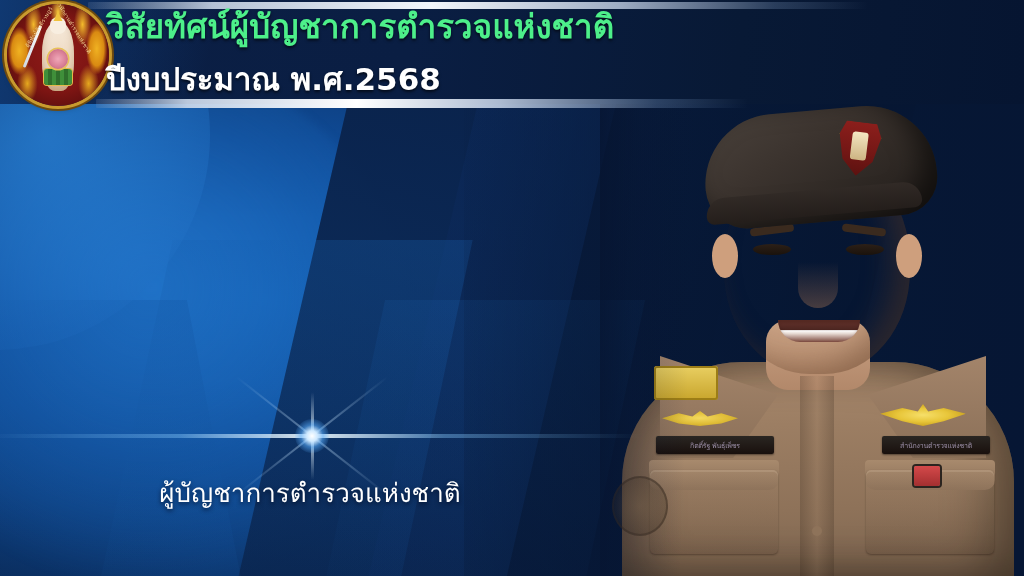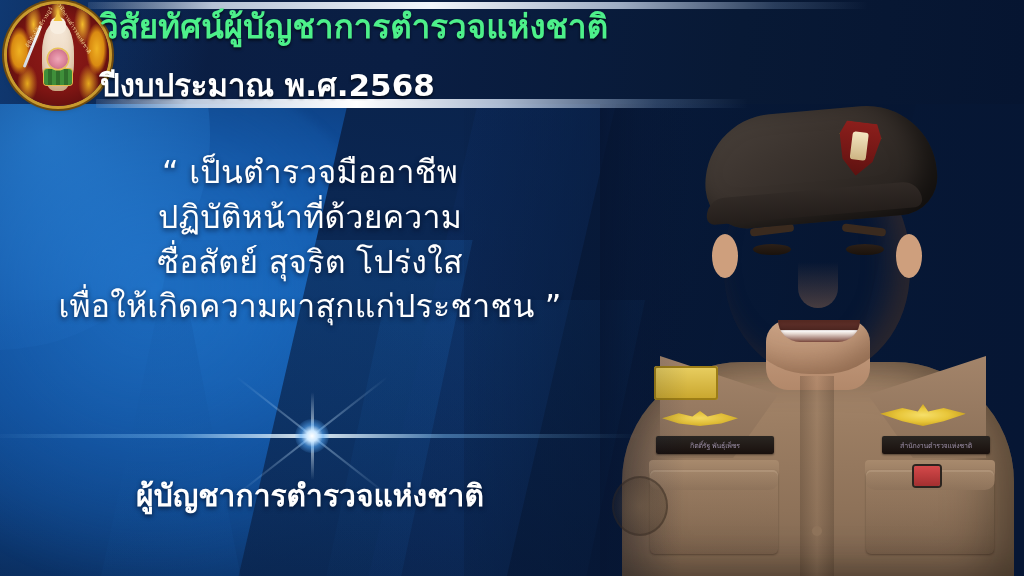--- a/index.html
+++ b/index.html
@@ -196,37 +196,37 @@
     font-size: 5.4px;
     color: #f2d89a;
     letter-spacing: .2px;
     white-space: nowrap;
   }
   .emblem-text-l { left: 9%; transform: rotate(-58deg); }
   .emblem-text-r { right: 5%; transform: rotate(58deg); }
 
   .header-text {
     position: absolute;
-    left: 100px; top: 8px;
+    left: 106px; top: 8px;
     width: 640px;
   }
   .header-line1 {
     font-size: 33px;
     font-weight: 700;
     color: #4df08a;
     line-height: 1.18;
     letter-spacing: .1px;
     text-shadow: 0 2px 3px rgba(0,0,0,.62);
   }
   .header-line2 {
     font-size: 31px;
     font-weight: 700;
     color: #ffffff;
     line-height: 1.2;
-    margin-top: 20px;
+    margin-top: 14px;
     text-shadow: 0 2px 3px rgba(0,0,0,.62);
   }
 
   
   .quote-block {
     position: absolute;
     left: 0; top: 150px;
     width: 620px;
     text-align: center;
   }
@@ -285,22 +285,22 @@
   }
   .name-primary {
     font-size: 27px;
     font-weight: 700;
     color: #4df08a;
     line-height: 1.25;
     text-shadow: 0 2px 4px rgba(0,10,30,.70);
     white-space: nowrap;
   }
   .name-title {
-    font-size: 30px;
-    font-weight: 700;
+    font-size: 26px;
+    font-weight: 400;
     color: #ffffff;
     line-height: 1.25;
     margin-top: 3px;
     text-shadow: 0 2px 4px rgba(0,10,30,.70);
     white-space: nowrap;
   }
 
   
   .portrait {
     position: absolute;
@@ -585,24 +585,18 @@
     <div class="emblem-crown"></div>
     <div class="emblem-text-l">ผู้พิทักษ์สันติราษฎร์</div>
     <div class="emblem-text-r">สำนักงานตำรวจแห่งชาติ</div>
   </div>
 
   <div class="header-text">
     <div class="header-line1">วิสัยทัศน์ผู้บัญชาการตำรวจแห่งชาติ</div>
     <div class="header-line2">ปีงบประมาณ พ.ศ.2568</div>
   </div>
 
-  <div class="quote-block">
-    <div class="quote-line">“  เป็นตำรวจมืออาชีพ</div>
-    <div class="quote-line">ปฏิบัติหน้าที่ด้วยความ</div>
-    <div class="quote-line">ซื่อสัตย์ สุจริต โปร่งใส</div>
-    <div class="quote-line">เพื่อให้เกิดความผาสุกแก่ประชาชน  ”</div>
-  </div>
 
   <div class="name-block">
     <div class="name-title">ผู้บัญชาการตำรวจแห่งชาติ</div>
   </div>
 
 </div>
 
 </body></html>

